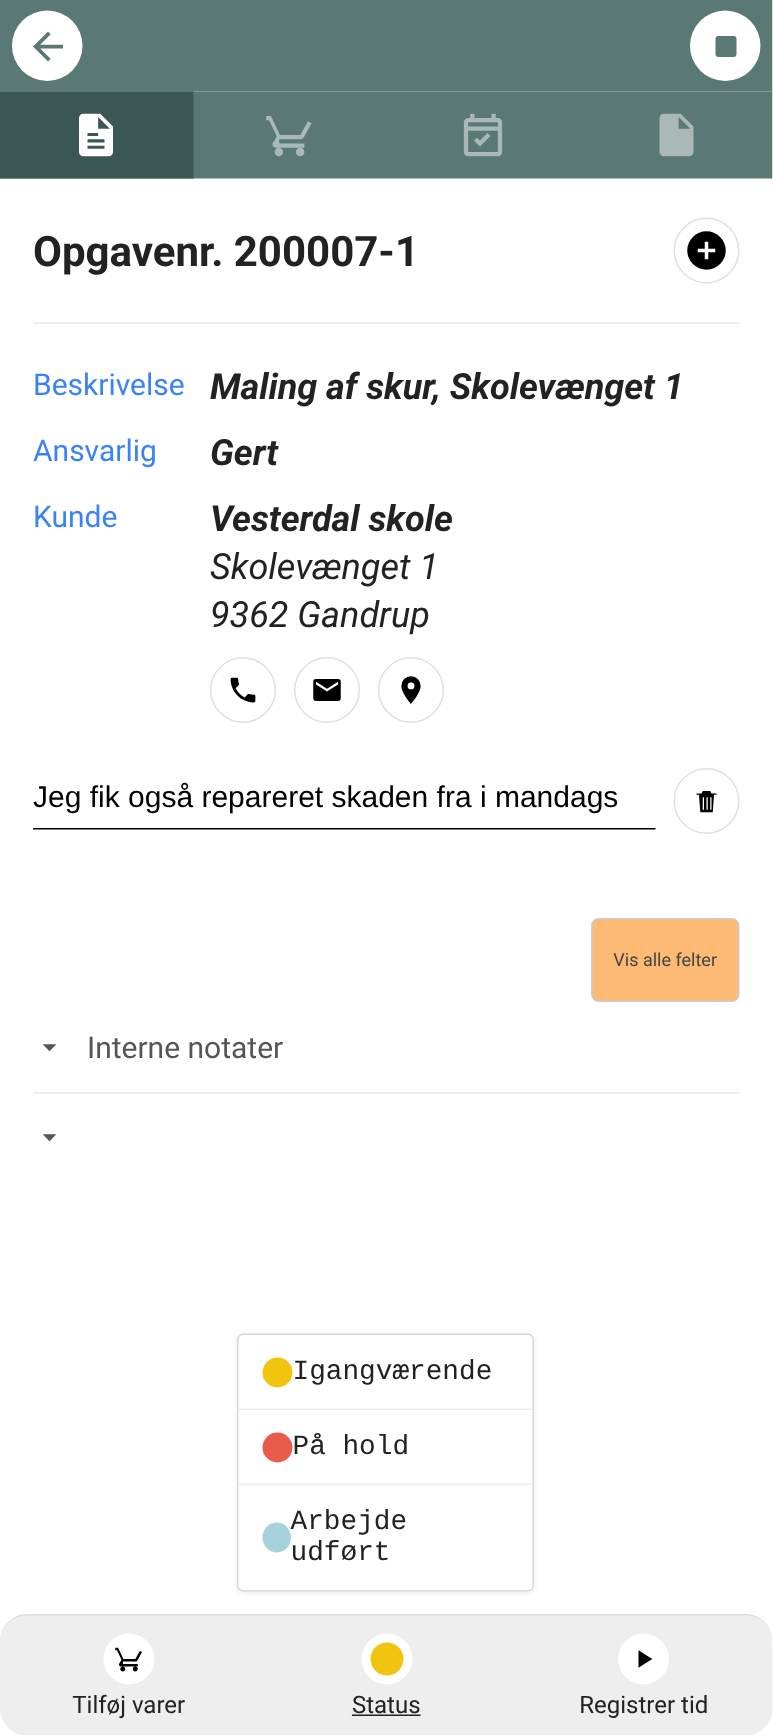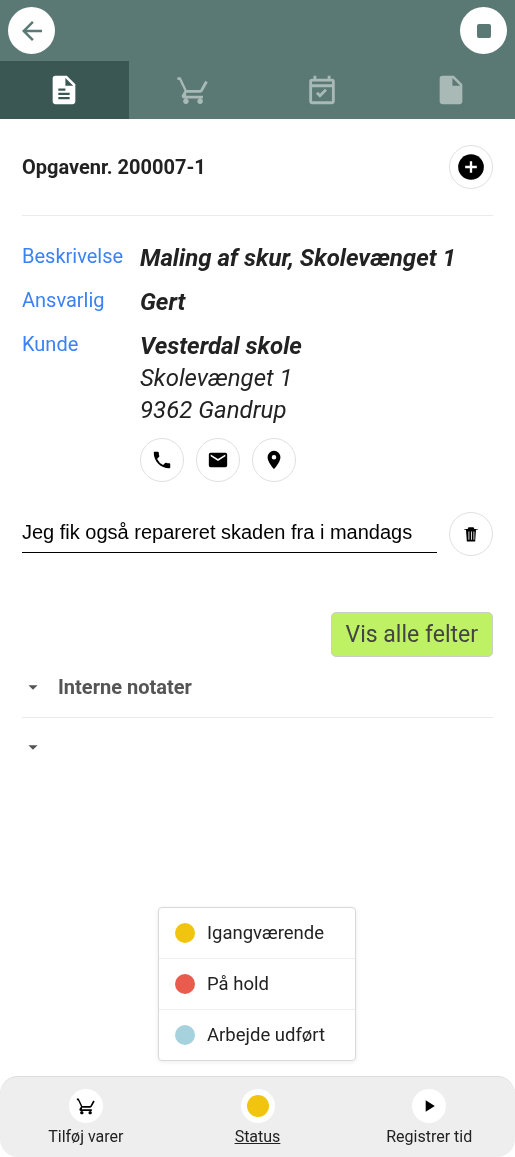--- a/index.html
+++ b/index.html
@@ -56,21 +56,21 @@
     padding: 26px 22px 0 22px;
   }
   .title-row {
     display: flex;
     align-items: center;
     justify-content: space-between;
     padding-bottom: 26px;
     border-bottom: 1px solid #eaeaea;
   }
   .title {
-    font-size: 20px;
+    font-size: 28px;
     font-weight: 700;
   }
   .circle-btn {
     width: 44px; height: 44px;
     border: 1px solid #e0e0e0;
     border-radius: 50%;
     display: flex;
     align-items: center;
     justify-content: center;
     cursor: pointer;
@@ -122,60 +122,60 @@
   }
 
   .vis-alle-row {
     display: flex;
     justify-content: flex-end;
     margin-top: 56px;
   }
   .vis-alle-btn {
     border: 1px solid #ccc;
     border-radius: 5px;
-    padding: 8px 14px;
-    font-size: 23px;
+    padding: 20px 14px;
+    font-size: 12px;
     color: #444;
     cursor: pointer;
-    background: #bef264;
+    background: #fdba74;
   }
 
   .collapsible {
     display: flex;
     align-items: center;
     gap: 14px;
     padding: 18px 0;
     border-bottom: 1px solid #eaeaea;
     cursor: pointer;
     color: #555;
     font-size: 20px;
-    font-weight: 700;
+    font-weight: 400;
   }
   .collapsible:first-of-type { margin-top: -8px; }
   .collapsible svg { width: 22px; height: 22px; }
 
   
   .status-popup {
     position: absolute;
     left: 158px;
     bottom: 96px;
     width: 198px;
     background: #fff;
     border: 1px solid #d9d9d9;
     border-radius: 4px;
     box-shadow: 0 1px 4px rgba(0,0,0,0.08);
   }
   .status-item {
     display: flex;
     align-items: center;
-    gap: 12px;
     padding: 14px 16px;
     font-size: 18.5px;
     cursor: pointer;
     border-bottom: 1px solid #eee;
+    font-family: Liberation Mono, monospace;
   }
   .status-item:last-child { border-bottom: none; }
   .dot {
     width: 20px; height: 20px; border-radius: 50%;
   }
 
   
   .footer {
     position: absolute;
     bottom: 0; left: 0; right: 0;

